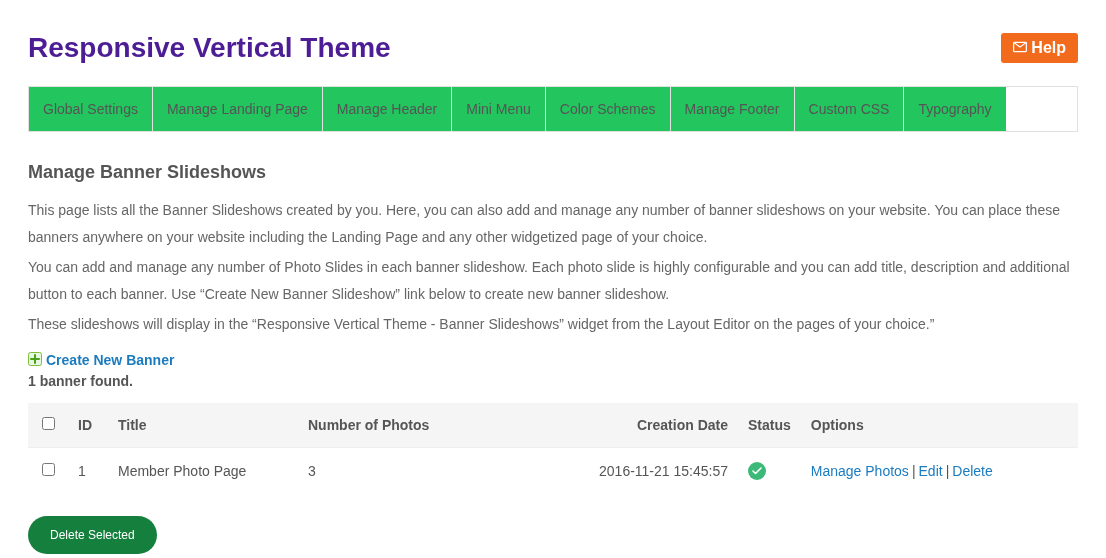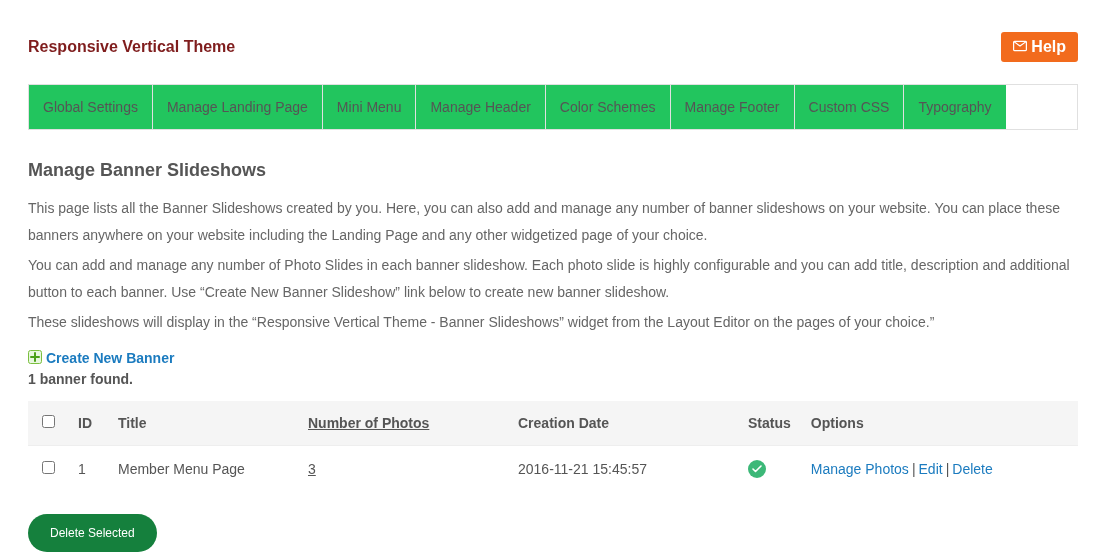--- a/index.html
+++ b/index.html
@@ -11,23 +11,23 @@
     padding: 32px 28px;
     width: 1106px;
   }
   .header-row {
     display: flex;
     justify-content: space-between;
     align-items: center;
     margin-bottom: 22px;
   }
   .page-title {
-    font-size: 16px;
-    font-weight: 700;
-    color: #7f1d1d;
+    font-size: 28px;
+    font-weight: 700;
+    color: #4c1d95;
   }
   .help-btn {
     background: #f26b1d;
     color: #fff;
     border: none;
     padding: 6px 12px;
     border-radius: 3px;
     font-size: 16px;
     font-weight: 600;
     cursor: pointer;
@@ -105,22 +105,22 @@
   td {
     padding: 14px 10px;
     color: #555;
     font-size: 14px;
     border-top: 1px solid #eee;
     vertical-align: middle;
   }
   .col-check { width: 40px; text-align:center;}
   .col-id { width: 40px; }
   .col-title { width: 190px; }
-  .col-photos { width: 210px; text-decoration: underline; }
-  .col-date { width: 230px; }
+  .col-photos { width: 210px; }
+  .col-date { width: 230px; text-align: right; }
   .col-status { width: 60px; text-align:left; }
   .status-icon {
     display:inline-flex;
     width:18px; height:18px;
     background:#3cb878;
     border-radius:50%;
     align-items:center;
     justify-content:center;
   }
   .status-icon svg { width:10px; height:8px; }
@@ -156,22 +156,22 @@
           <path d="M1 1l7 5 7-5"></path>
         </svg>
     </span>
     <span>Help</span>
   </button>
 </div>
 
 <div class="tabs">
   <div class="tab">Global Settings</div>
   <div class="tab">Manage Landing Page</div>
+  <div class="tab">Manage Header</div>
   <div class="tab">Mini Menu</div>
-  <div class="tab">Manage Header</div>
   <div class="tab">Color Schemes</div>
   <div class="tab">Manage Footer</div>
   <div class="tab">Custom CSS</div>
   <div class="tab">Typography</div>
 </div>
 
 <h2 class="section-title">Manage Banner Slideshows</h2>
 <p class="desc">This page lists all the Banner Slideshows created by you. Here, you can also add and manage any number of banner slideshows on your website. You can place these banners anywhere on your website including the Landing Page and any other widgetized page of your choice.</p>
 <p class="desc">You can add and manage any number of Photo Slides in each banner slideshow. Each photo slide is highly configurable and you can add title, description and additional button to each banner. Use “Create New Banner Slideshow” link below to create new banner slideshow.</p>
 <p class="desc">These slideshows will display in the “Responsive Vertical Theme - Banner Slideshows” widget from the Layout Editor on the pages of your choice.”</p>
@@ -197,21 +197,21 @@
       <th class="col-photos">Number of Photos</th>
       <th class="col-date">Creation Date</th>
       <th class="col-status">Status</th>
       <th>Options</th>
     </tr>
   </thead>
   <tbody>
     <tr>
       <td class="col-check"><input type="checkbox" style=""></td>
       <td class="col-id">1</td>
-      <td class="col-title">Member Menu Page</td>
+      <td class="col-title">Member Photo Page</td>
       <td class="col-photos">3</td>
       <td class="col-date">2016-11-21 15:45:57</td>
       <td class="col-status">
         <span class="status-icon">
           <svg viewBox="0 0 10 8">
               <path d="M1 4l2.5 2.5L9 1" stroke="#fff" stroke-width="1.6" fill="none" stroke-linecap="round" stroke-linejoin="round"></path>
             </svg>
         </span>
       </td>
       <td>

